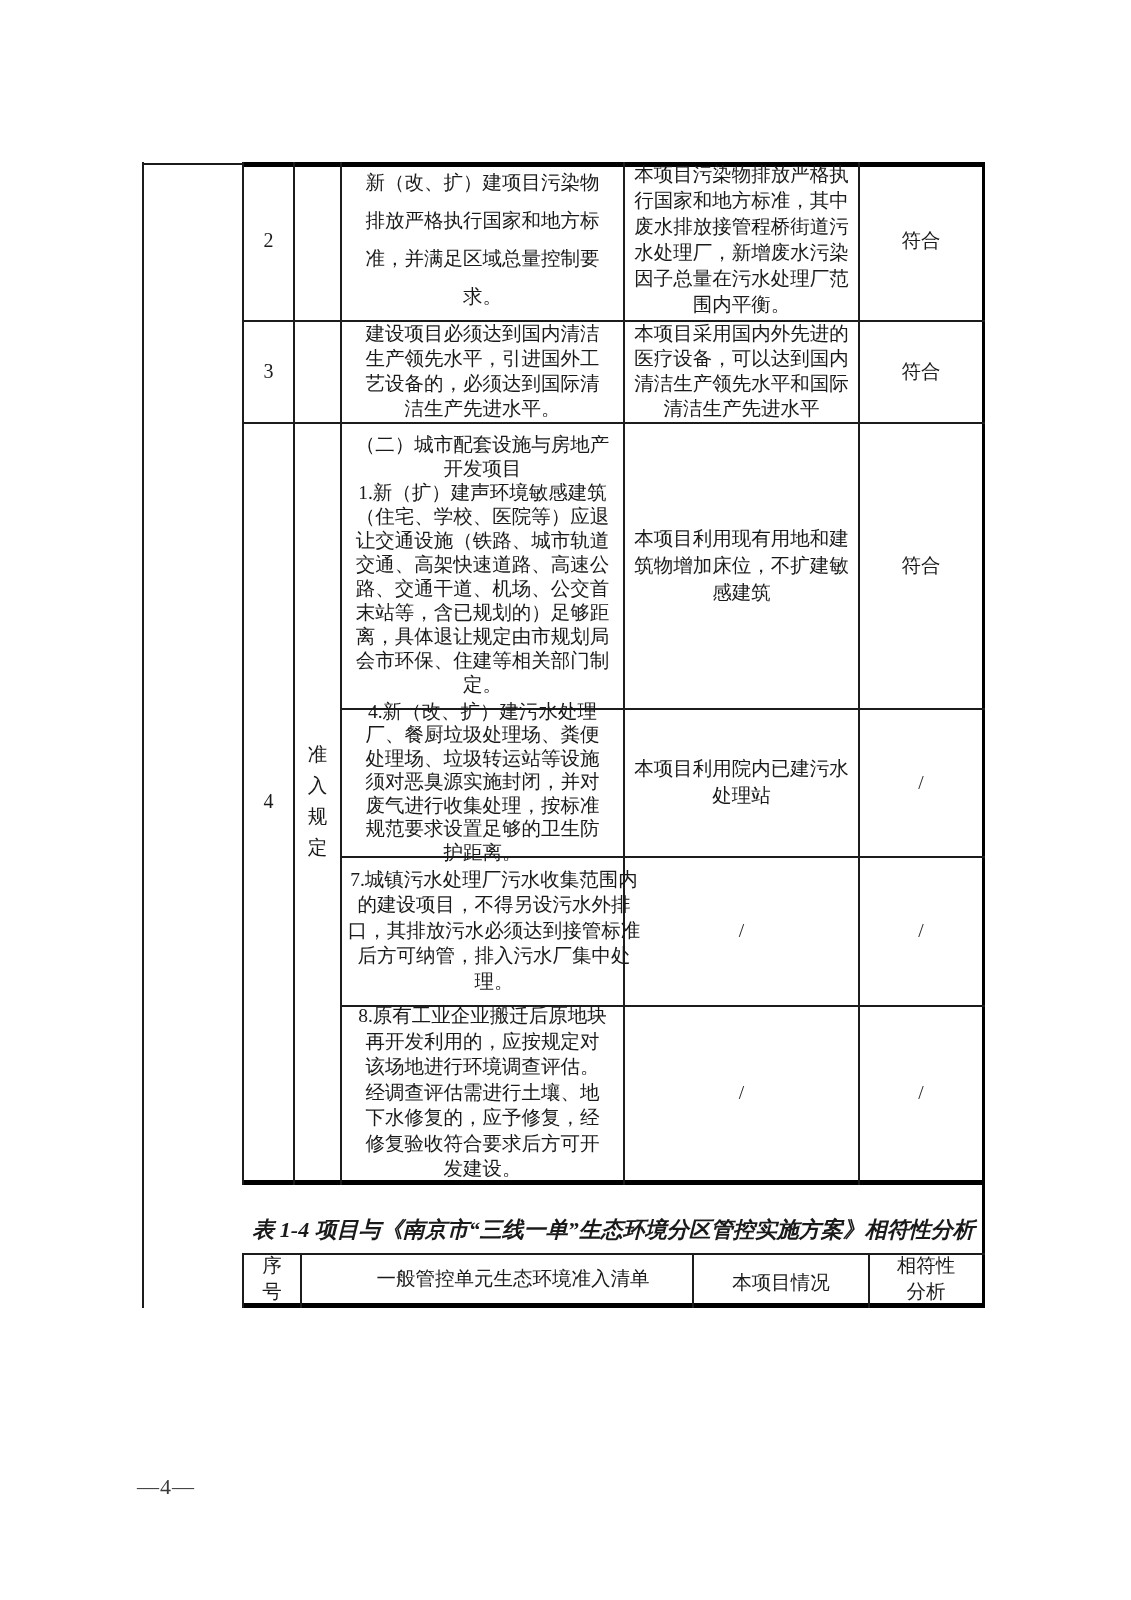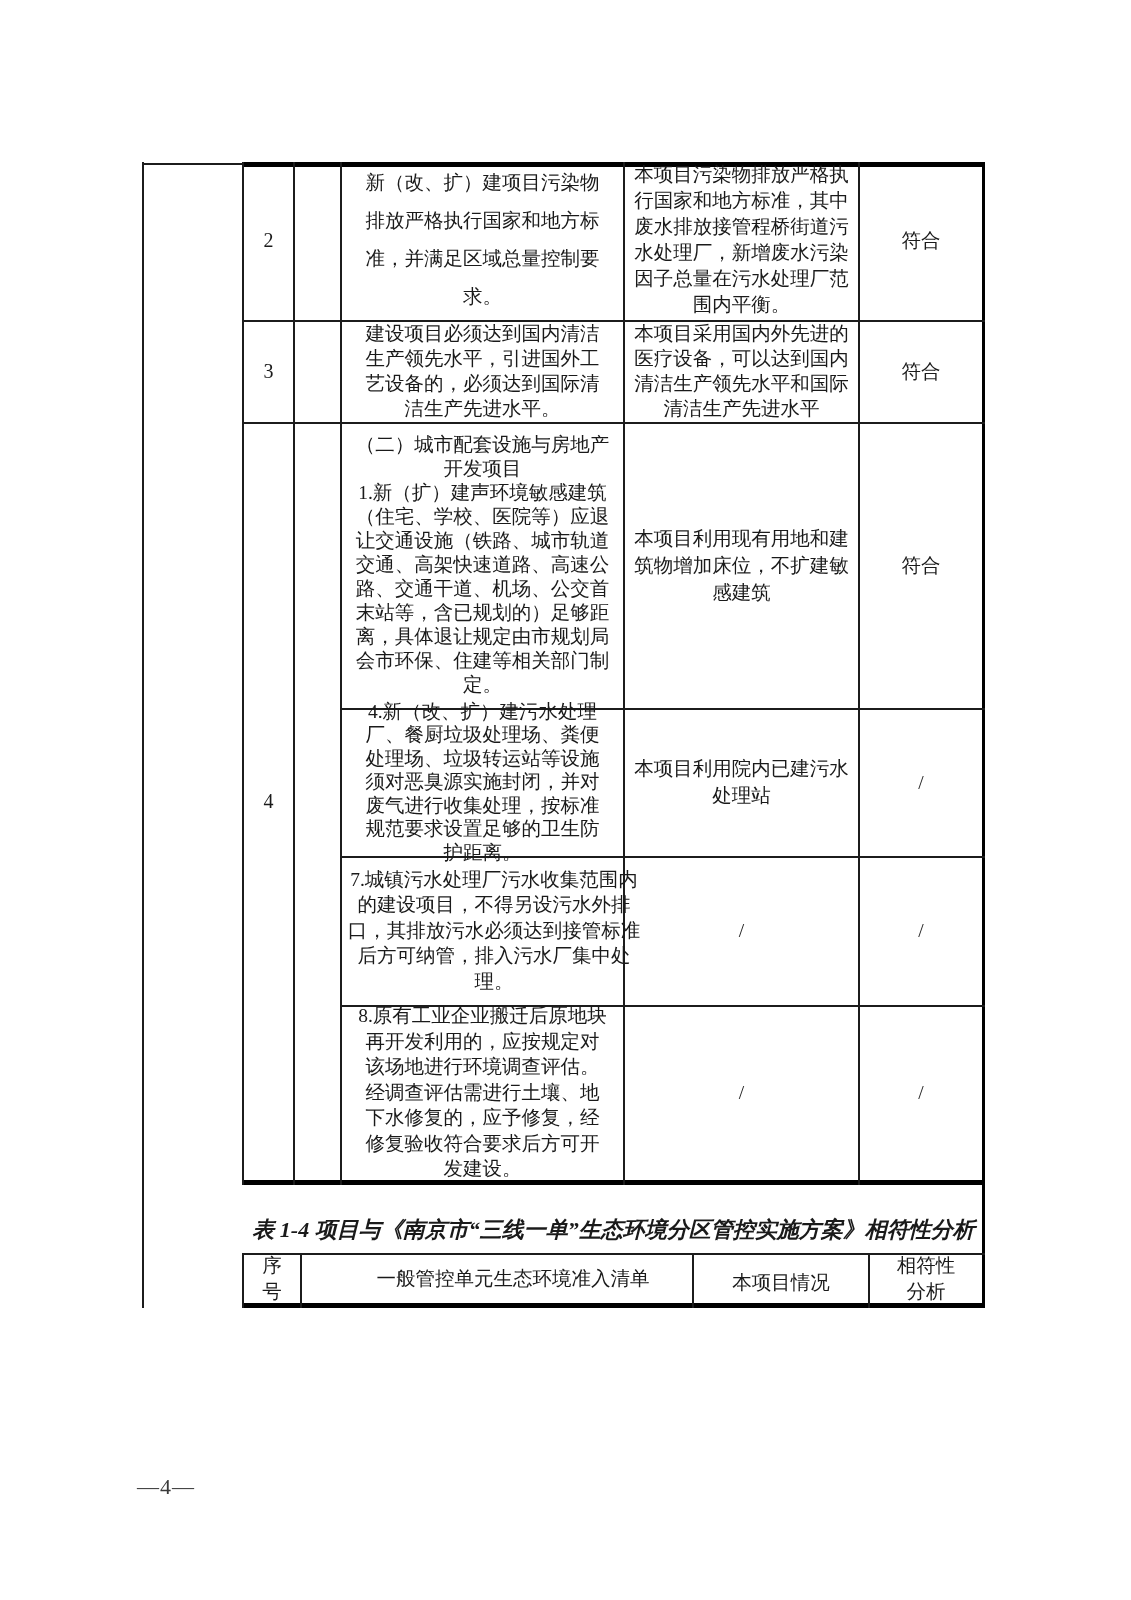--- a/index.html
+++ b/index.html
@@ -71,20 +71,23 @@
     <div class="cell rule r2" style="left:200px;top:0;width:281px;height:160px;">新（改、扩）建项目污染物排放严格执行国家和地方标准，并满足区域总量控制要求。</div>
     <div class="cell proj p2" style="left:483px;top:0;width:233px;height:160px;text-align:center;">本项目污染物排放严格执行国家和地方标准，其中废水排放接管程桥街道污水处理厂，新增废水污染因子总量在污水处理厂范围内平衡。</div>
     <div class="cell" style="left:718px;top:0;width:122px;height:160px;">符合</div>
 
     <div class="cell num" style="left:102px;top:160px;width:49px;height:102px;">3</div>
     <div class="cell rule" style="left:200px;top:160px;width:281px;height:102px;">建设项目必须达到国内清洁生产领先水平，引进国外工艺设备的，必须达到国际清洁生产先进水平。</div>
     <div class="cell proj" style="left:483px;top:160px;width:233px;height:102px;line-height:25px;">本项目采用国内外先进的医疗设备，可以达到国内清洁生产领先水平和国际清洁生产先进水平</div>
     <div class="cell" style="left:718px;top:160px;width:122px;height:102px;">符合</div>
 
     <div class="cell num" style="left:102px;top:262px;width:49px;height:758px;">4</div>
+    <div class="cell vertcat" style="left:153px;top:262px;width:45px;height:758px;">
+      <span>准入规定</span>
+    </div>
 
     <div class="cell rule r4a" style="left:200px;top:262px;width:281px;height:286px;">（二）城市配套设施与房地产开发项目
 1.新（扩）建声环境敏感建筑（住宅、学校、医院等）应退让交通设施（铁路、城市轨道交通、高架快速道路、高速公路、交通干道、机场、公交首末站等，含已规划的）足够距离，具体退让规定由市规划局会市环保、住建等相关部门制定。</div>
     <div class="cell proj" style="left:483px;top:262px;width:233px;height:286px;">本项目利用现有用地和建筑物增加床位，不扩建敏感建筑</div>
     <div class="cell" style="left:718px;top:262px;width:122px;height:286px;">符合</div>
 
     <div class="cell rule r4b" style="left:200px;top:548px;width:281px;height:148px;">4.新（改、扩）建污水处理厂、餐厨垃圾处理场、粪便处理场、垃圾转运站等设施须对恶臭源实施封闭，并对废气进行收集处理，按标准规范要求设置足够的卫生防护距离。</div>
     <div class="cell proj" style="left:483px;top:548px;width:233px;height:148px;">本项目利用院内已建污水处理站</div>
     <div class="cell" style="left:718px;top:548px;width:122px;height:148px;">/</div>
 

